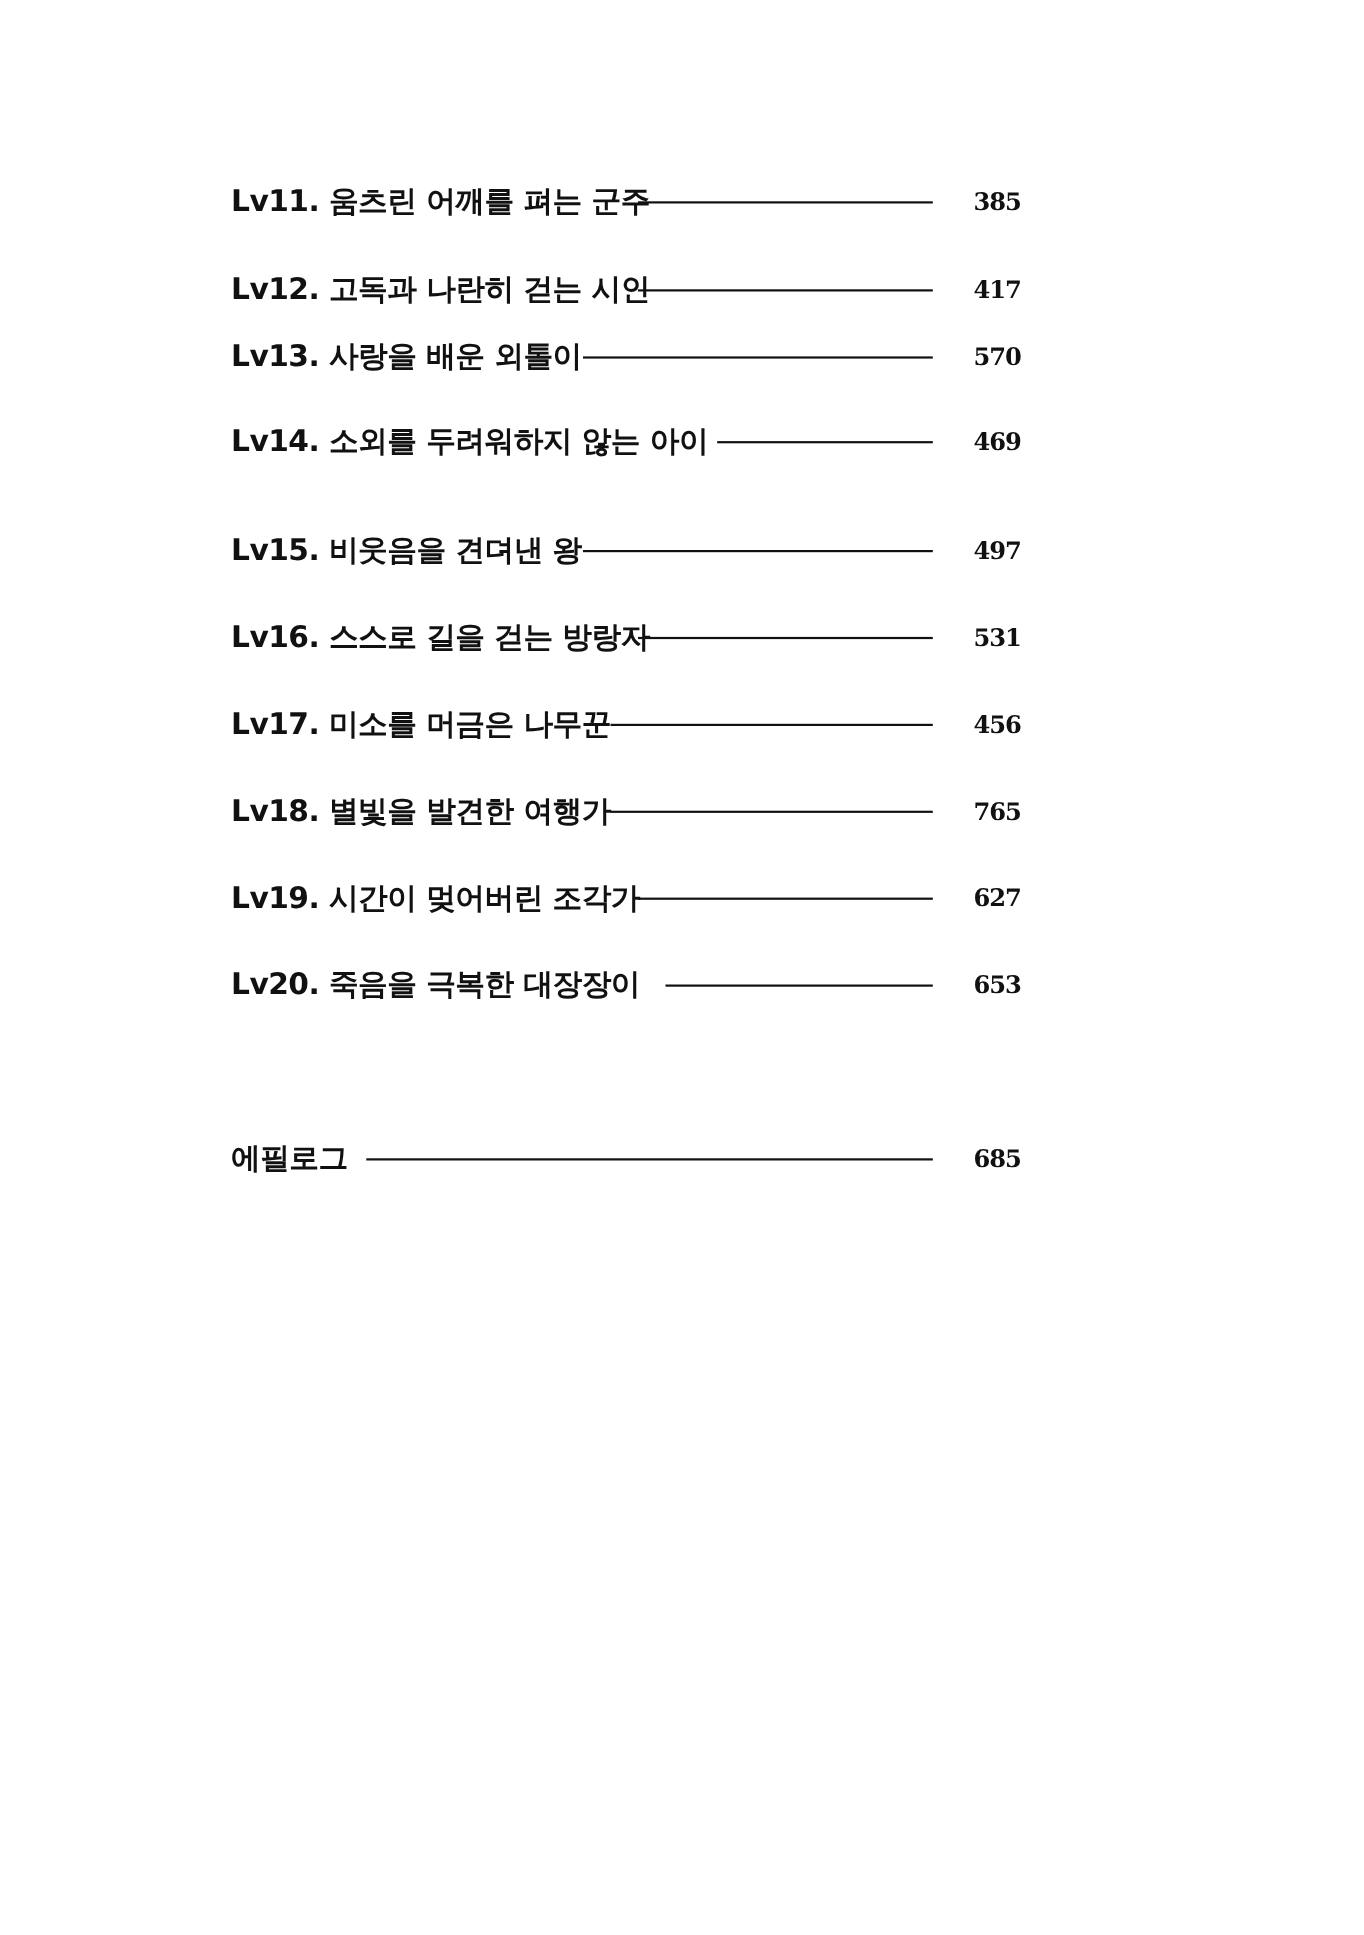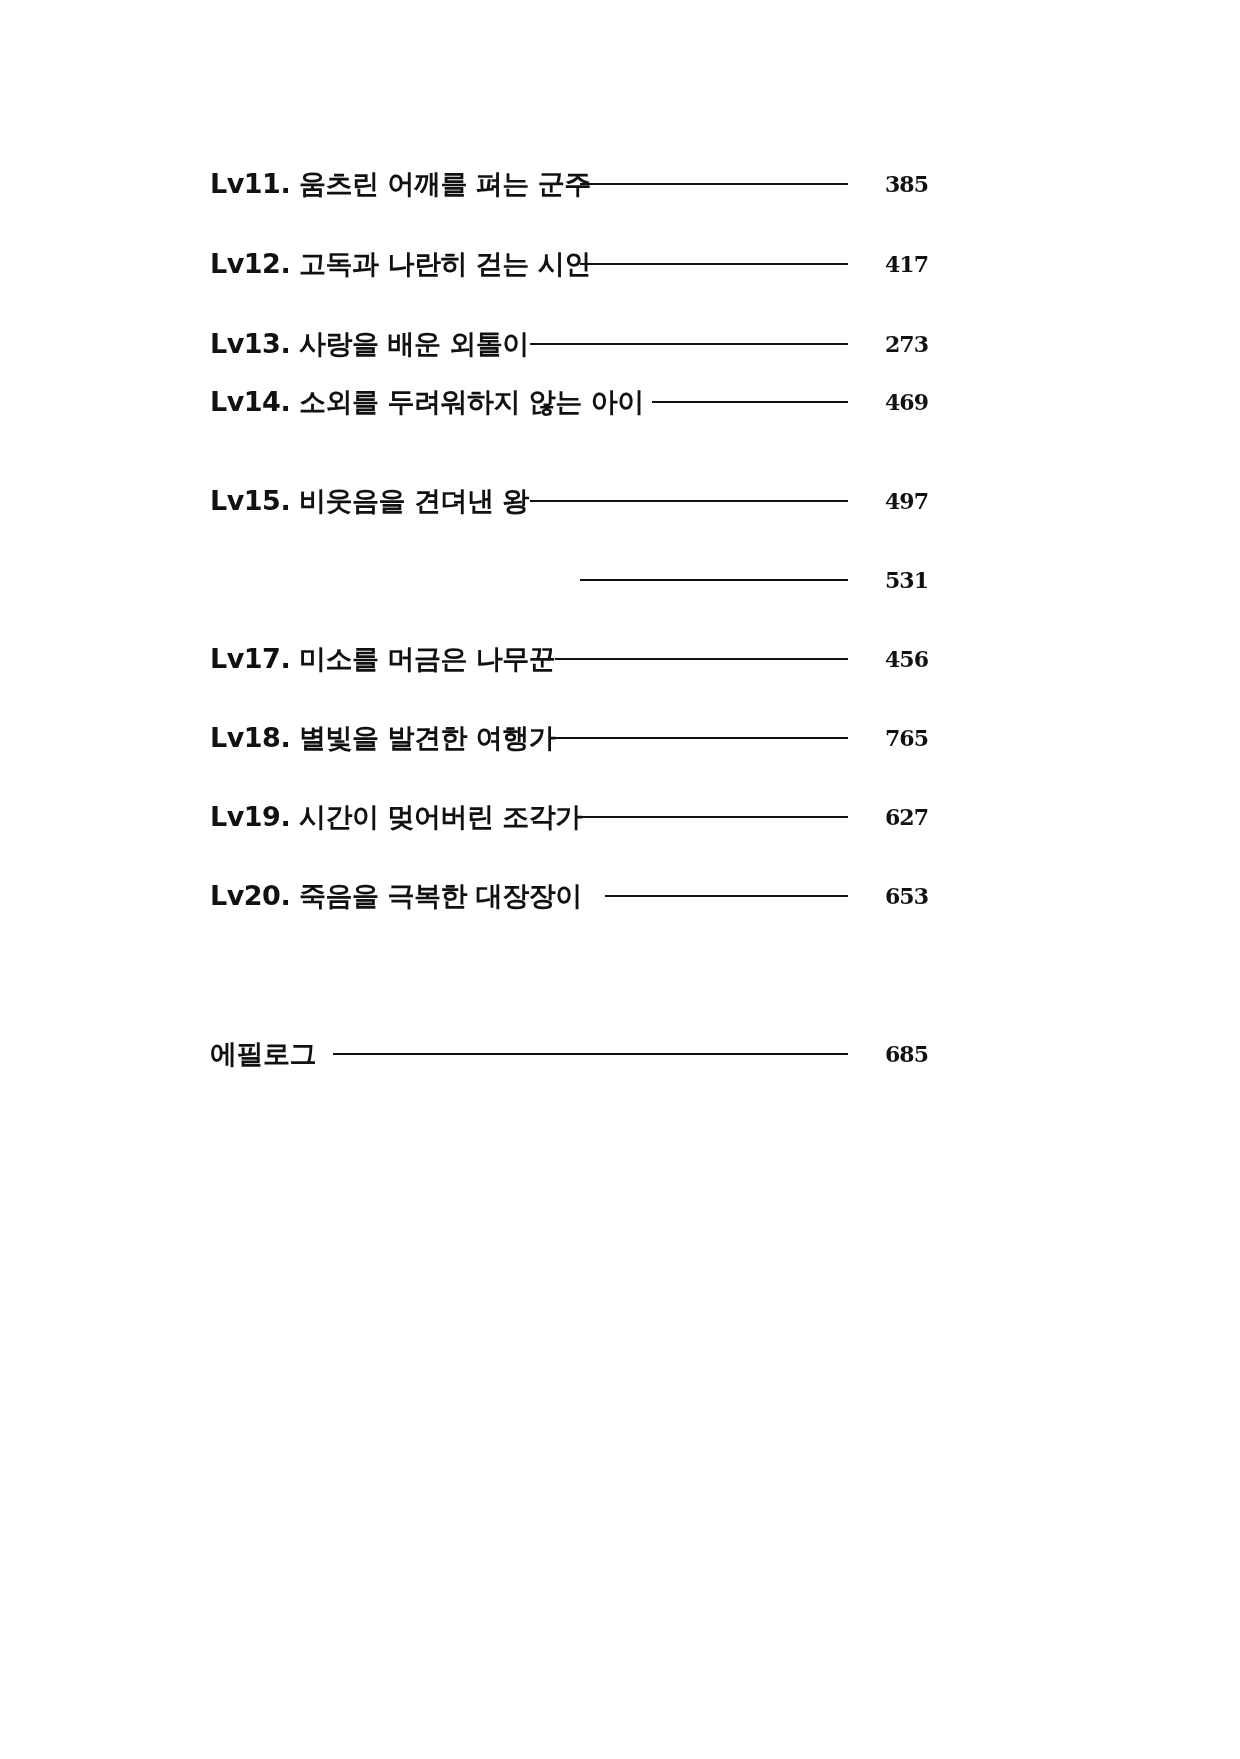--- a/index.html
+++ b/index.html
@@ -64,39 +64,40 @@
     <span class="toc-leader" style="left:370px; width:268px"></span>
     <span class="toc-page">385</span>
   </div>
 
   <div class="toc-row" style="top:244px">
     <span class="toc-title">Lv12. 고독과 나란히 걷는 시인</span>
     <span class="toc-leader" style="left:370px; width:268px"></span>
     <span class="toc-page">417</span>
   </div>
 
-  <div class="toc-row" style="top:324px">
+  <div class="toc-row" style="top:305px">
     <span class="toc-title">Lv13. 사랑을 배운 외톨이</span>
     <span class="toc-leader" style="left:320px; width:318px"></span>
-    <span class="toc-page">273</span>
+    <span class="toc-page">570</span>
   </div>
 
   <div class="toc-row" style="top:382px">
     <span class="toc-title">Lv14. 소외를 두려워하지 않는 아이</span>
     <span class="toc-leader" style="left:442px; width:196px"></span>
     <span class="toc-page">469</span>
   </div>
 
   <div class="toc-row" style="top:481px">
     <span class="toc-title">Lv15. 비웃음을 견뎌낸 왕</span>
     <span class="toc-leader" style="left:320px; width:318px"></span>
     <span class="toc-page">497</span>
   </div>
 
   <div class="toc-row" style="top:560px">
+    <span class="toc-title">Lv16. 스스로 길을 걷는 방랑자</span>
     <span class="toc-leader" style="left:370px; width:268px"></span>
     <span class="toc-page">531</span>
   </div>
 
   <div class="toc-row" style="top:639px">
     <span class="toc-title">Lv17. 미소를 머금은 나무꾼</span>
     <span class="toc-leader" style="left:345px; width:293px"></span>
     <span class="toc-page">456</span>
   </div>
 

